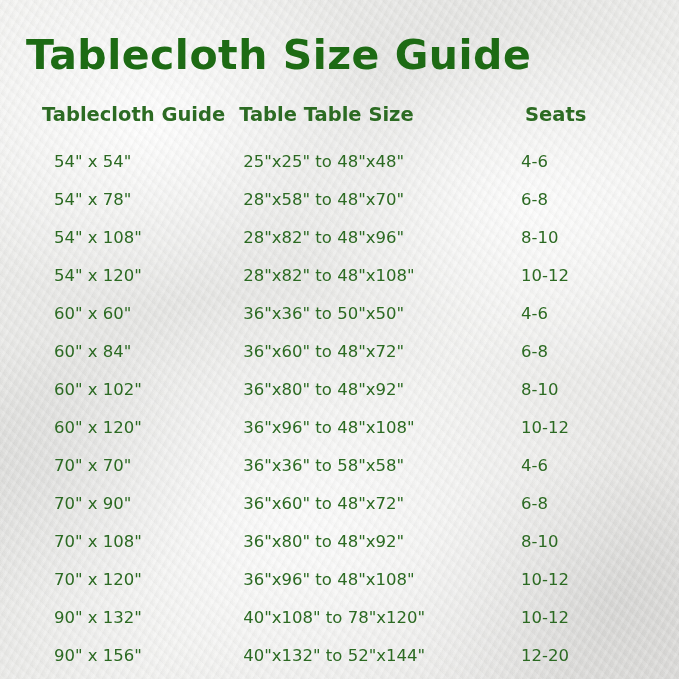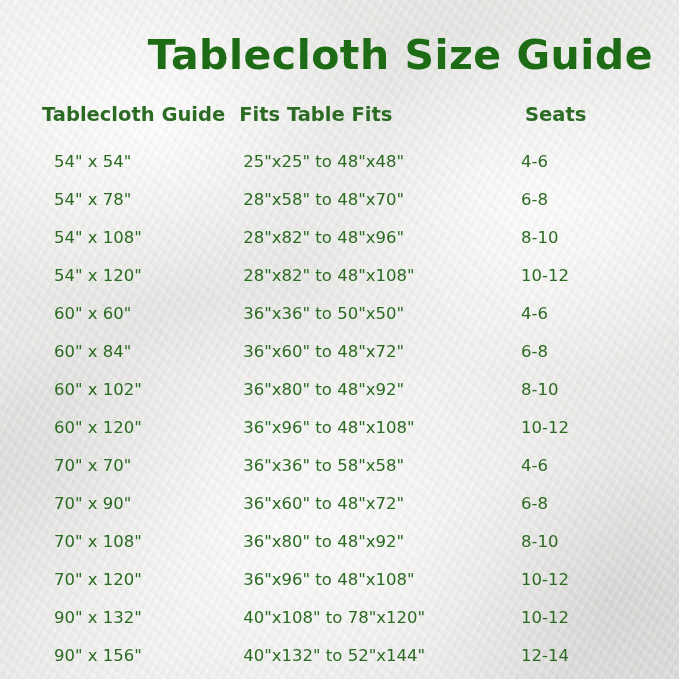--- a/index.html
+++ b/index.html
@@ -36,21 +36,21 @@
       repeating-linear-gradient(118deg, rgba(255,255,255,0.13) 0px, rgba(255,255,255,0.13) 2px, rgba(160,160,158,0.07) 3px, rgba(255,255,255,0.0) 7px),
       repeating-linear-gradient(42deg, rgba(255,255,255,0.10) 0px, rgba(255,255,255,0.10) 3px, rgba(150,150,148,0.06) 4px, rgba(255,255,255,0.0) 9px);
     opacity: 0.9;
   }
   .content {
     position: relative;
     z-index: 2;
     padding: 0 26px;
   }
   .title {
-    text-align: right;
+    text-align: left;
     color: #1d6b14;
     font-family: "DejaVu Sans", sans-serif;
     font-weight: bold;
     font-size: 41px;
     letter-spacing: 0.5px;
     margin: 0;
     padding-top: 31px;
     padding-bottom: 6px;
     white-space: nowrap;
   }
@@ -85,21 +85,21 @@
 <body>
 
 <div class="page">
   <div class="content">
     <h1 class="title">Tablecloth Size Guide</h1>
 
     <table class="size-table">
       <thead>
         <tr>
           <th class="col-size">Tablecloth Guide</th>
-          <th class="col-fits">Fits Table Fits</th>
+          <th class="col-fits">Table Table Size</th>
           <th class="col-seats">Seats</th>
         </tr>
       </thead>
       <tbody>
         <tr>
           <td class="col-size">54" x 54"</td>
           <td class="col-fits">25"x25" to 48"x48"</td>
           <td class="col-seats">4-6</td>
         </tr>
         <tr>
@@ -158,18 +158,18 @@
           <td class="col-seats">10-12</td>
         </tr>
         <tr>
           <td class="col-size">90" x 132"</td>
           <td class="col-fits">40"x108" to 78"x120"</td>
           <td class="col-seats">10-12</td>
         </tr>
         <tr>
           <td class="col-size">90" x 156"</td>
           <td class="col-fits">40"x132" to 52"x144"</td>
-          <td class="col-seats">12-14</td>
+          <td class="col-seats">12-20</td>
         </tr>
       </tbody>
     </table>
   </div>
 </div>
 
 </body></html>

